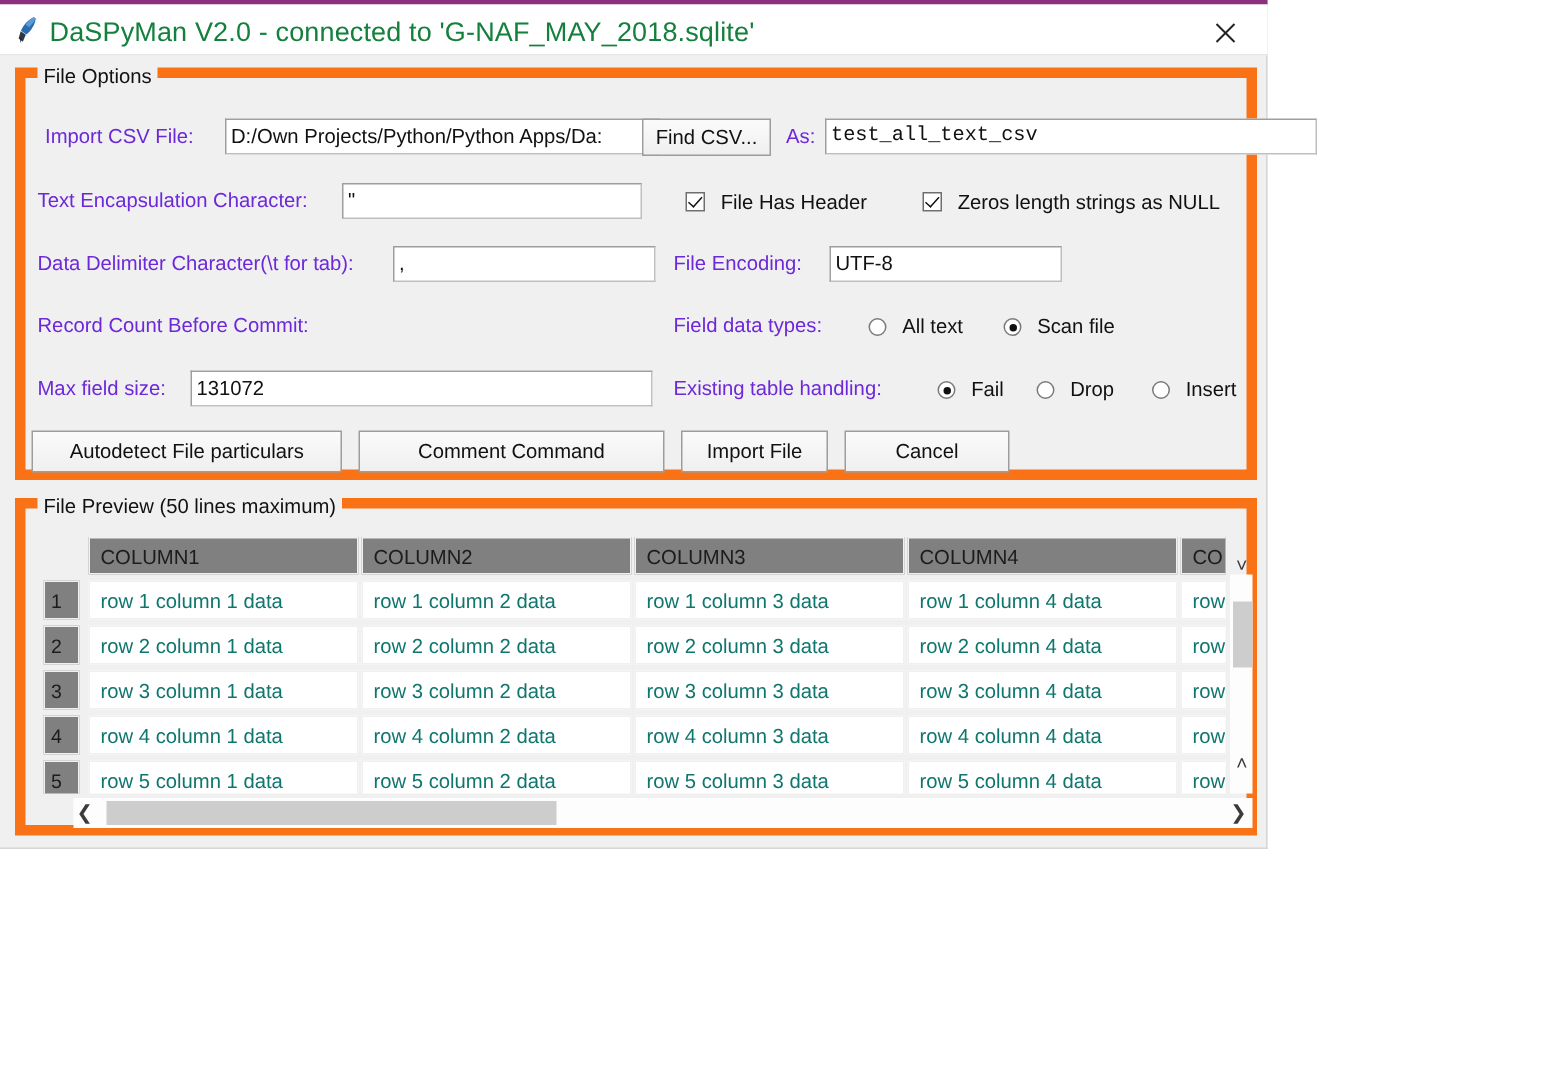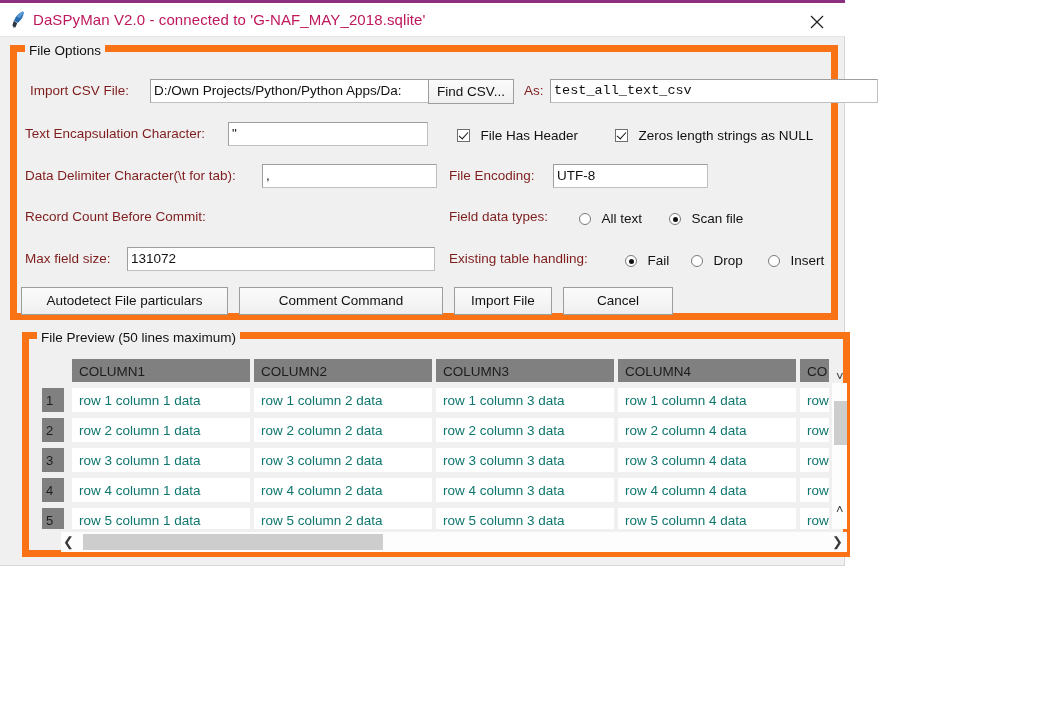--- a/index.html
+++ b/index.html
@@ -44,22 +44,22 @@
     border-bottom: 1px solid #e4e4e4;
   }
   #title-icon {
     position: absolute;
     left: 9px; top: 7px;
     width: 18px; height: 20px;
   }
   #title-text {
     position: absolute;
     left: 33px; top: 8px;
-    font-size: 15px;
-    color: #be185d;
+    font-size: 18px;
+    color: #15803d;
     white-space: nowrap;
     letter-spacing: .1px;
   }
   #close-button {
     position: absolute;
     right: 8px; top: 4px;
     width: 40px; height: 28px;
     cursor: pointer;
   }
   #close-button svg { position:absolute; left:12px; top:7px; }
@@ -75,27 +75,27 @@
     position: absolute;
     top: -9px;
     left: 8px;
     background: #f0f0f0;
     padding: 0 4px;
     font-size: 13.5px;
     color: #111;
     white-space: nowrap;
   }
   #file-options { left: 10px; top: 45px; width: 828px; height: 275px; }
-  #file-preview { left: 22px; top: 332px; width: 828px; height: 225px; }
+  #file-preview { left: 10px; top: 332px; width: 828px; height: 225px; }
 
   
   .lbl {
     position: absolute;
     font-size: 13.5px;
-    color: #7f1d1d;
+    color: #6d28d9;
     white-space: nowrap;
   }
   .txt {
     position: absolute;
     box-sizing: border-box;
     background: #ffffff;
     border: 1px solid #bfbfbf;
     border-top-color: #9e9e9e;
     border-left-color: #9e9e9e;
     font-family: "Liberation Sans", sans-serif;

